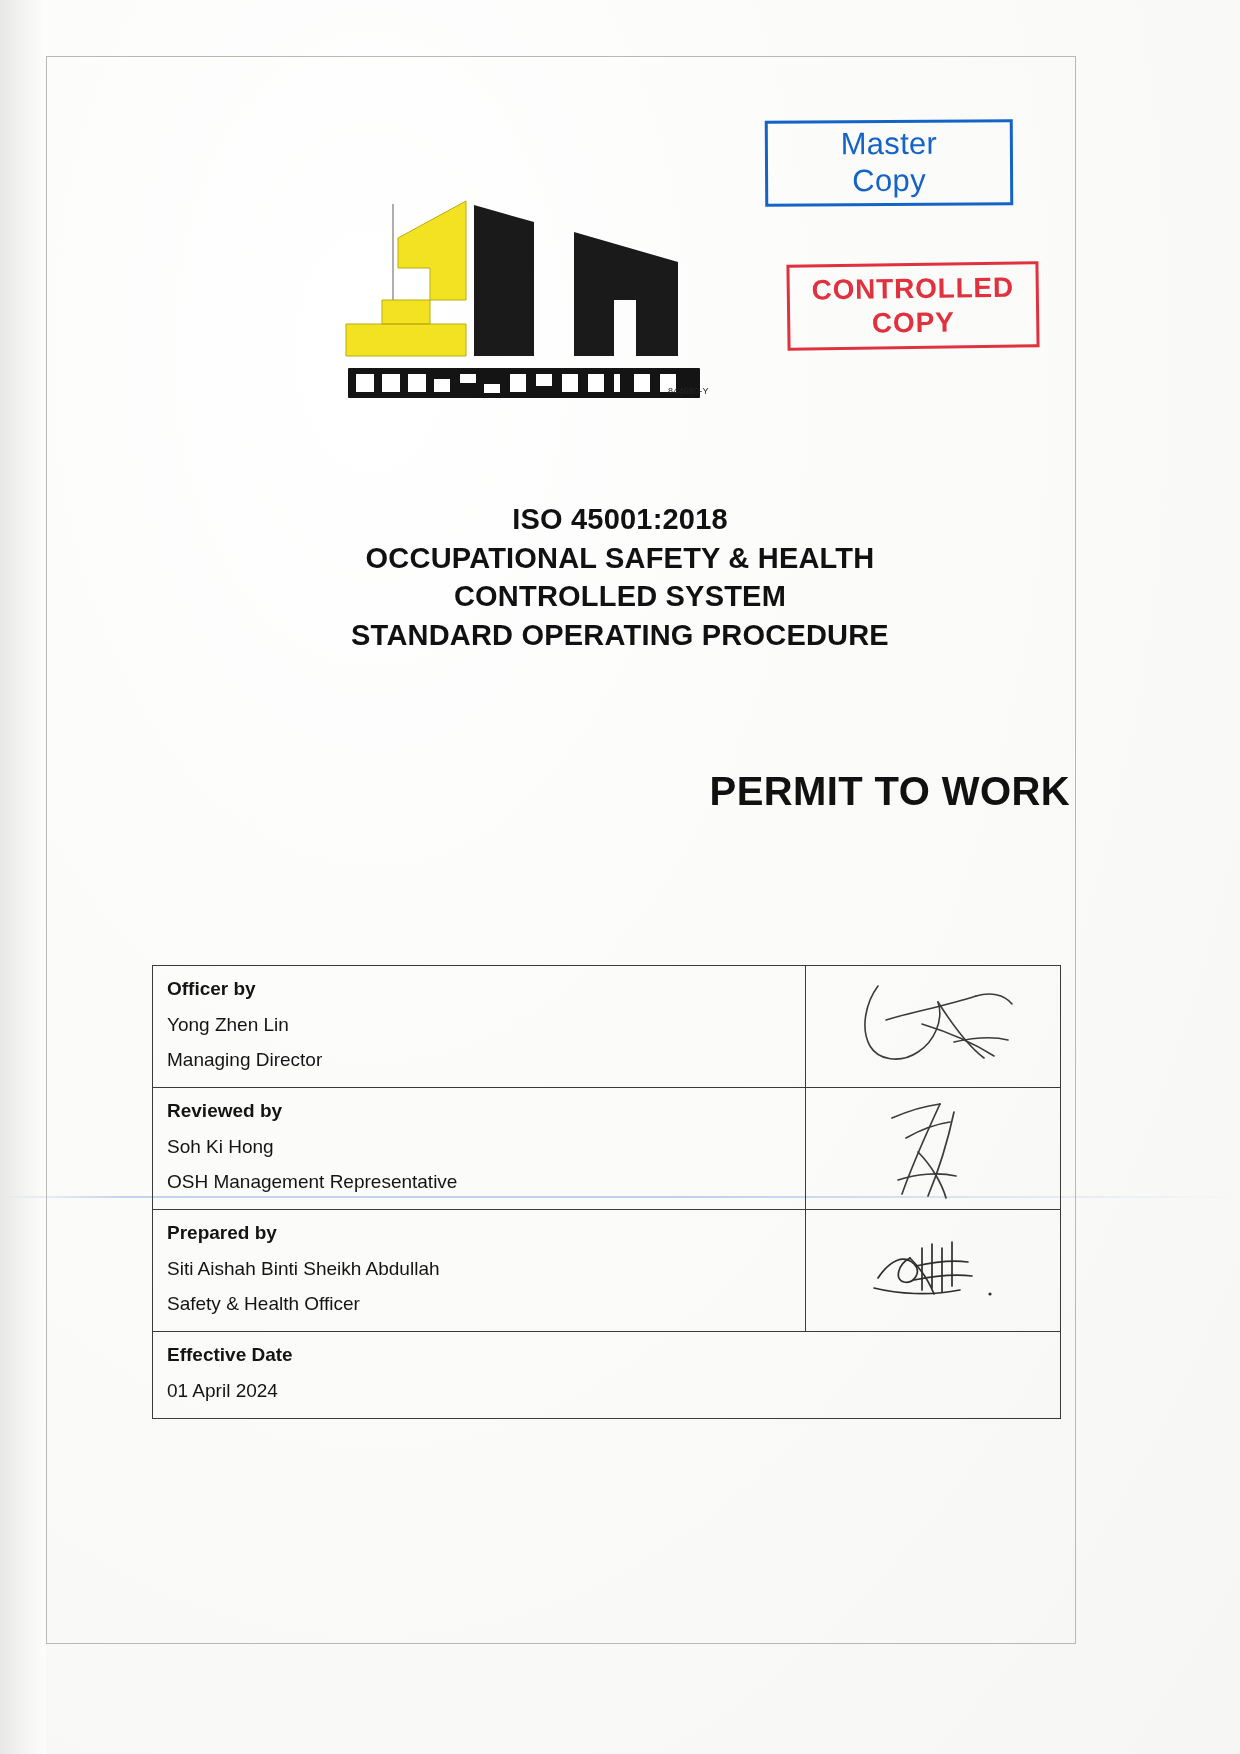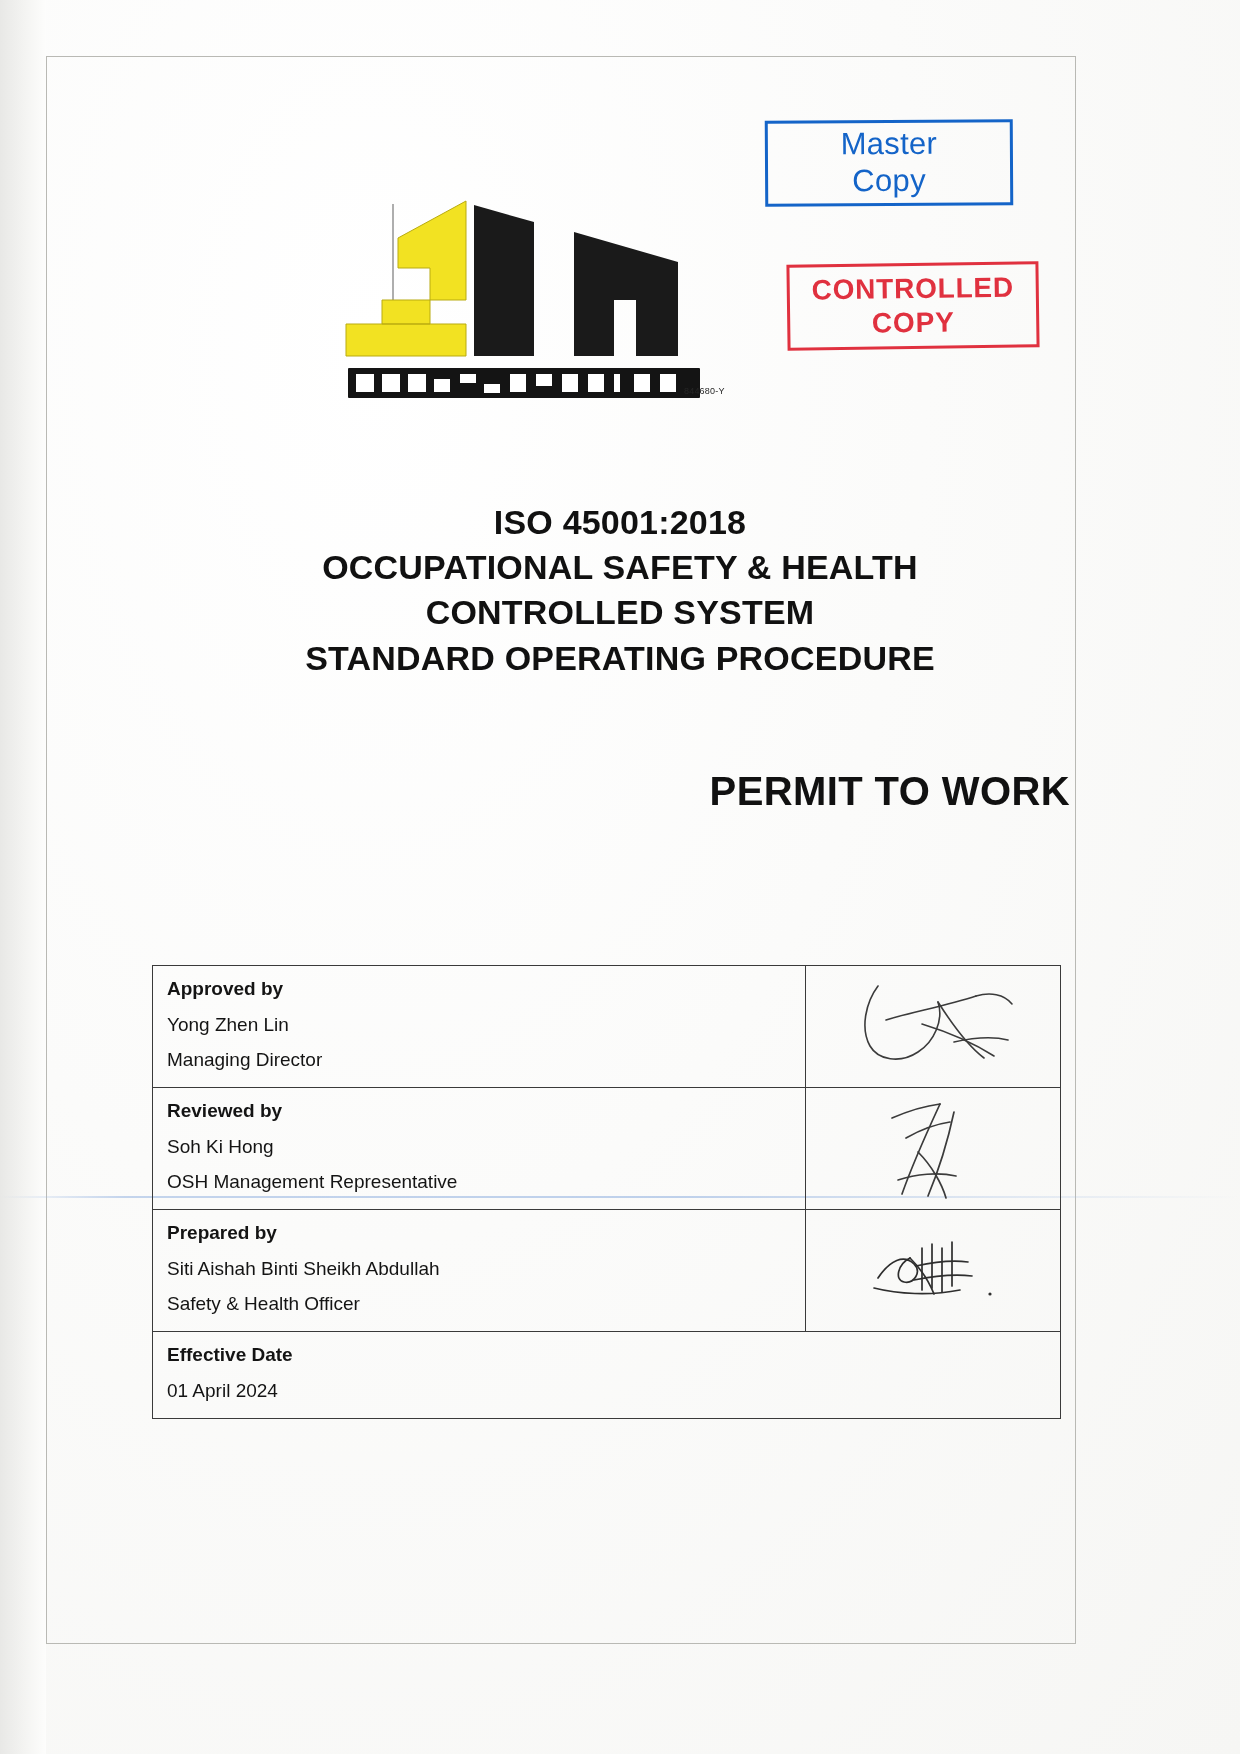--- a/index.html
+++ b/index.html
@@ -101,38 +101,38 @@
     position: absolute;
     left: 338px;
     top: 196px;
     width: 430px;
     height: 210px;
   }
   .logo-svg { display: block; width: 430px; height: 210px; }
 
   .reg-no {
     position: absolute;
-    left: 684px;
+    left: 668px;
     top: 386px;
     font-size: 9px;
     color: #262626;
     letter-spacing: 0.2px;
     font-family: "Liberation Sans", sans-serif;
   }
 
   
   .title-block {
     position: absolute;
     left: 170px;
     top: 500px;
     width: 900px;
     text-align: center;
     color: #111111;
     font-weight: bold;
-    font-size: 34px;
+    font-size: 29px;
     line-height: 1.33;
     letter-spacing: 0.2px;
   }
   .title-block .line { display: block; }
 
   .doc-title {
     position: absolute;
     left: 170px;
     top: 765px;
     width: 900px;
@@ -238,21 +238,21 @@
 </div>
 
 <div class="doc-title">
   <span class="line">PERMIT TO WORK</span>
 </div>
 
 <table class="sig-table">
   <tbody>
     <tr>
       <td class="info">
-        <span class="role-label">Approved by</span>
+        <span class="role-label">Officer by</span>
         <span class="person-name">Yong Zhen Lin</span>
         <span class="person-title">Managing Director</span>
       </td>
       <td class="sign">
         <svg class="sig-svg" style="left:20px; top:6px;" width="210" height="108" viewBox="0 0 210 108" xmlns="http://www.w3.org/2000/svg">
           <g fill="none" stroke="#3b3b3b" stroke-width="1.6" stroke-linecap="round">
             <path d="M52 14 C40 30, 34 56, 44 74 C52 88, 74 92, 92 80 C108 70, 118 48, 112 30"></path>
             <path d="M112 30 C126 52, 142 74, 158 86"></path>
             <path d="M60 48 C86 40, 120 34, 150 24"></path>
             <path d="M96 52 C122 60, 146 70, 168 84"></path>

